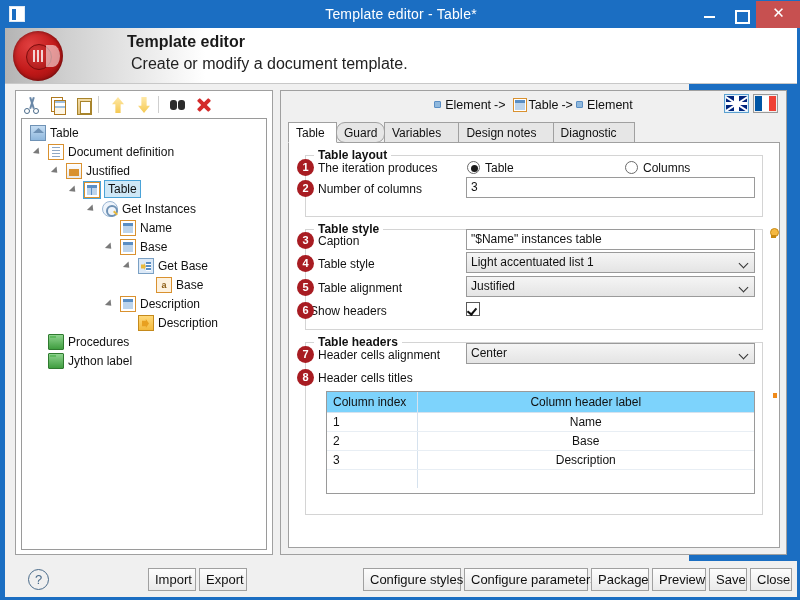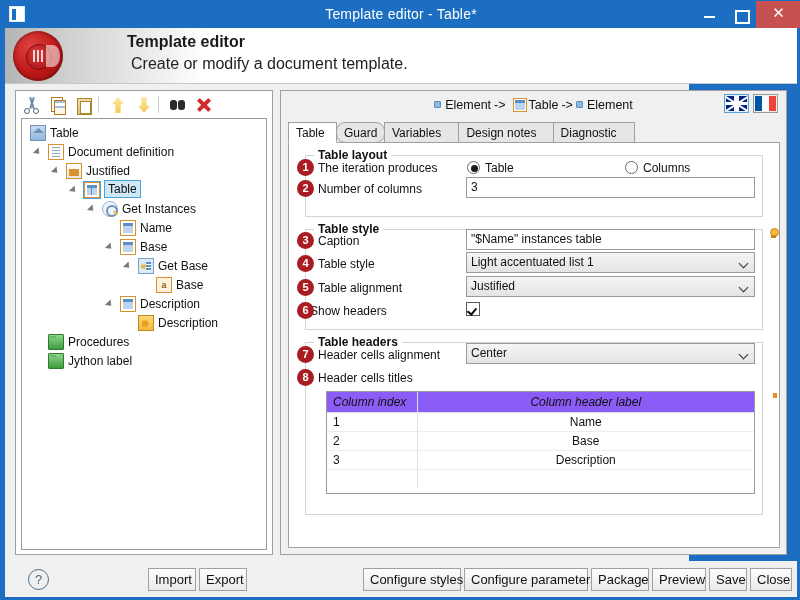--- a/index.html
+++ b/index.html
@@ -589,24 +589,23 @@
     overflow: hidden;
   }
   #hdrgrid table {
     border-collapse: collapse;
     width: 100%;
     font-size: 12px;
     color: #111;
   }
   #hdrgrid th {
     font-weight: normal;
-    background: #8b5cf6;
+    background: #7dd3fc;
     border-bottom: 1px solid #d6e2ee;
     height: 20px;
-    font-style: italic;
   }
   #hdrgrid th.c1 { text-align: left; padding-left: 6px; width: 90px; border-right: 1px solid #d6e2ee; }
   #hdrgrid th.c2 { text-align: center; margin-top: 48px; }
   #hdrgrid td {
     height: 19px;
     border-bottom: 1px solid #e8eef4;
   }
   #hdrgrid td.c1 { text-align: left; padding-left: 6px; width: 90px; border-right: 1px solid #d6e2ee; }
   #hdrgrid td.c2 { text-align: center; }
   #hdrgrid tr:last-child td { border-bottom: 0; }

